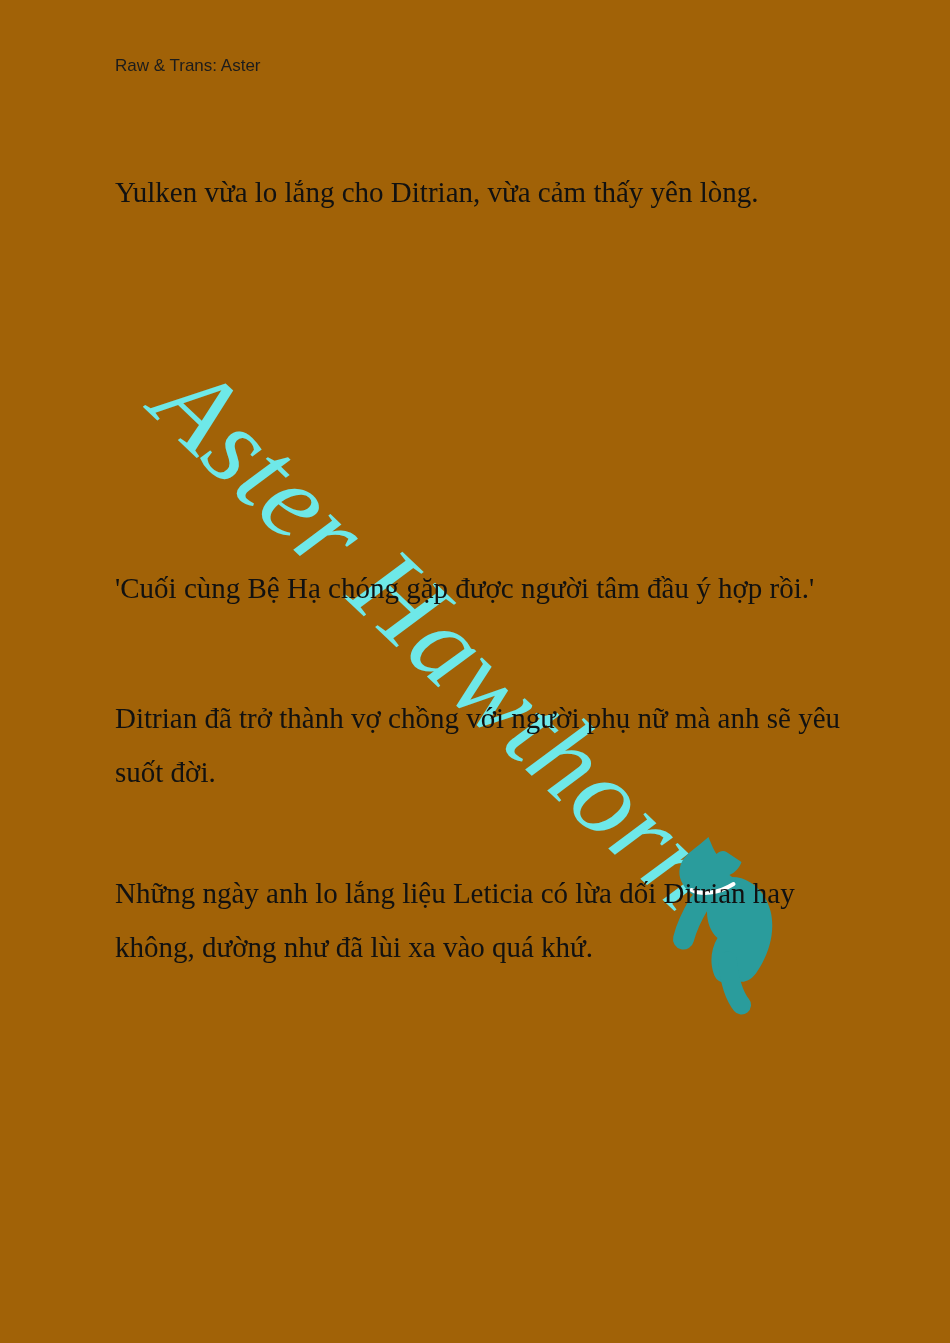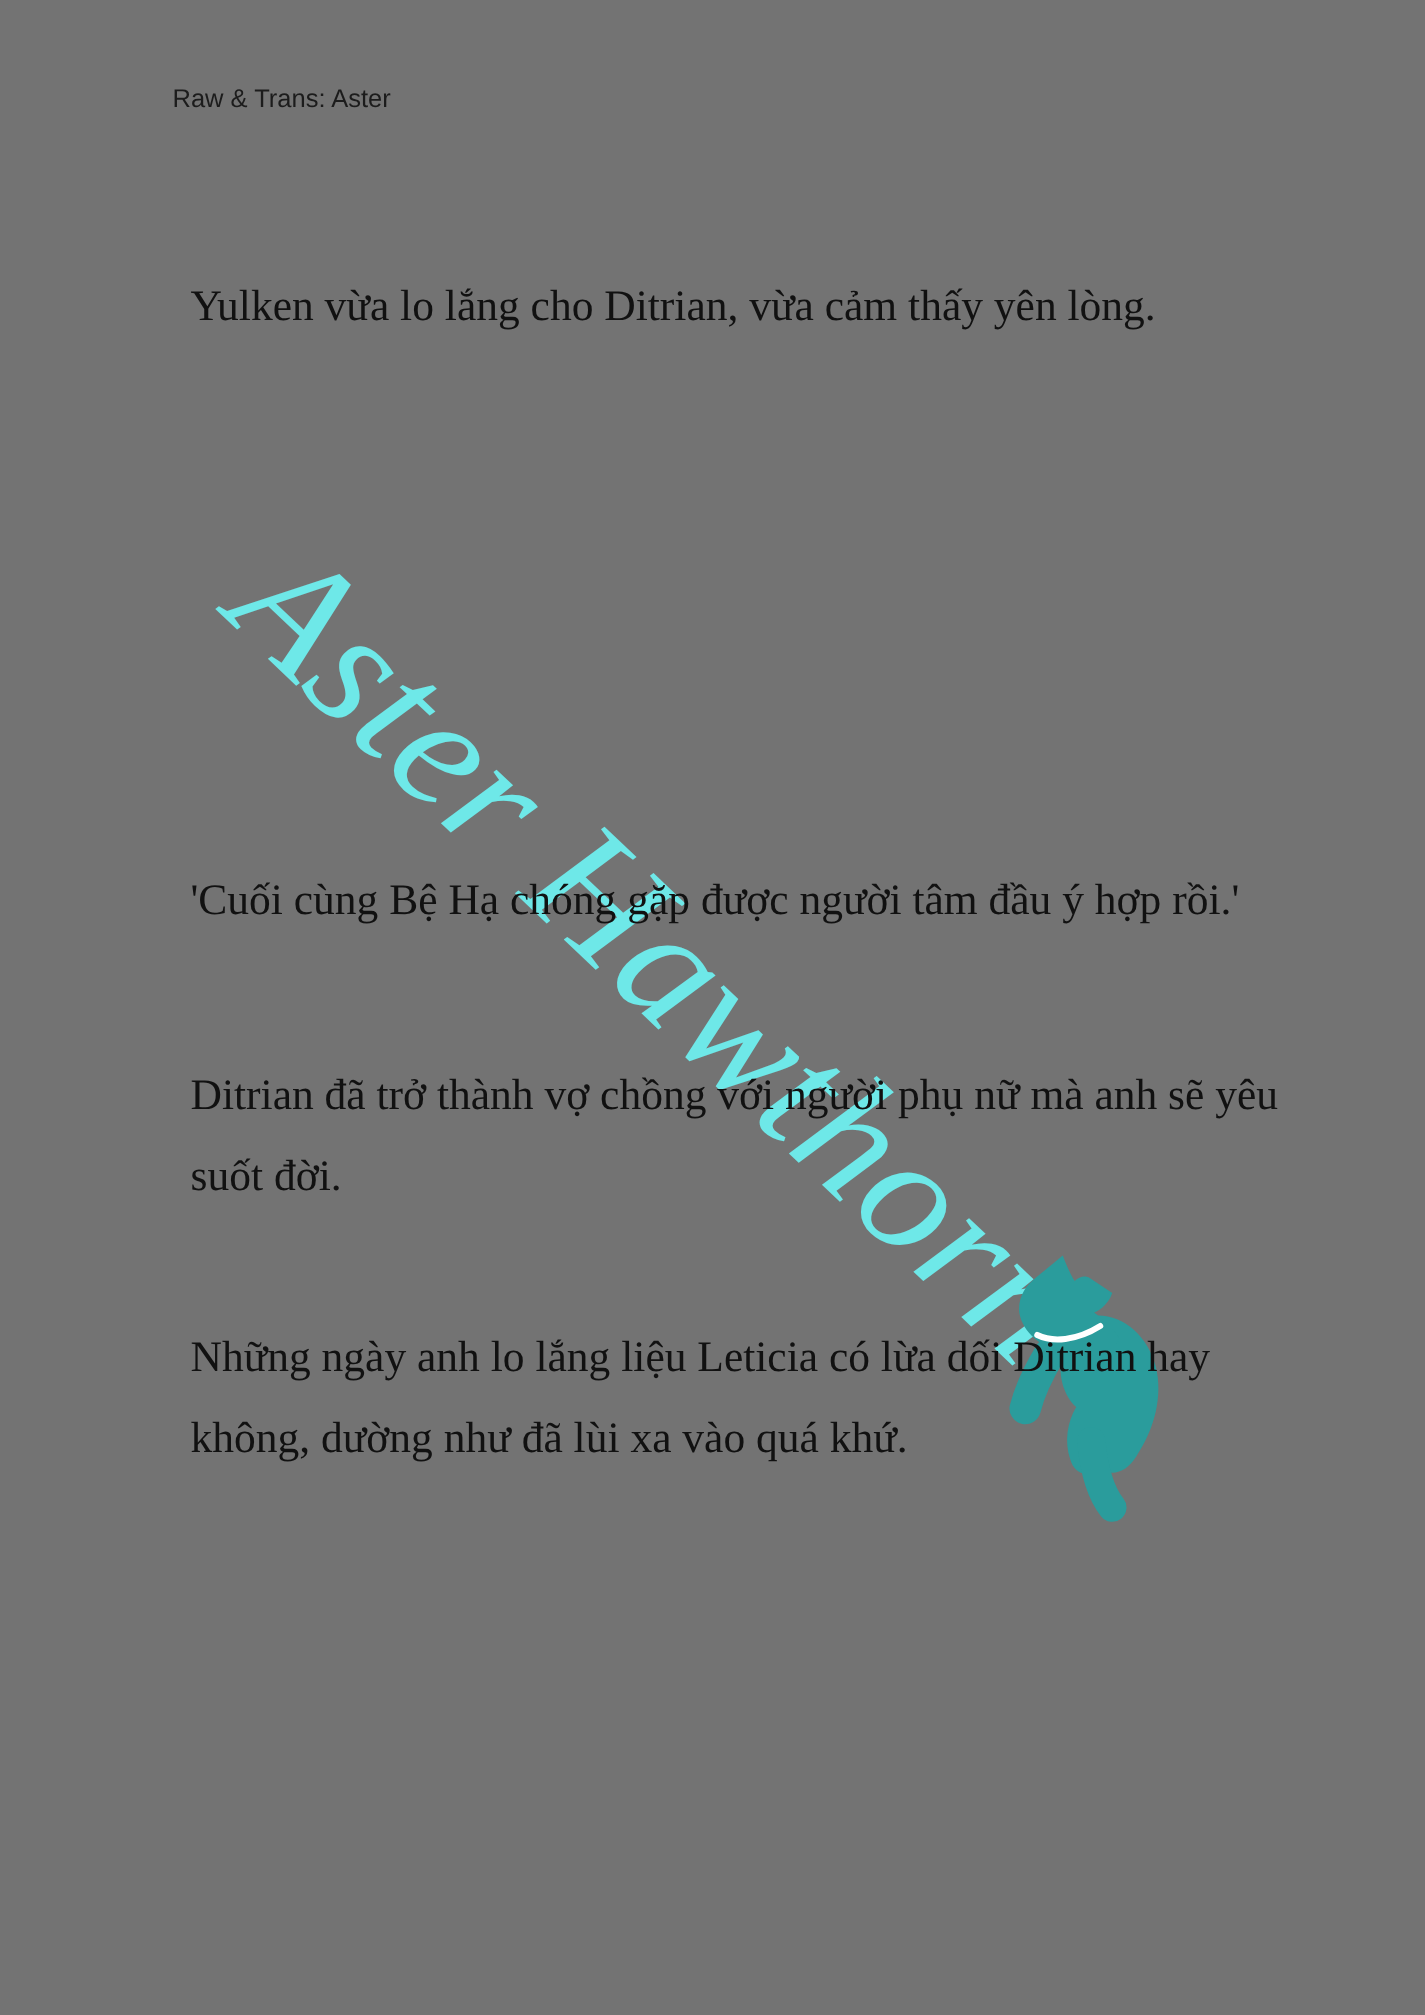--- a/index.html
+++ b/index.html
@@ -1,19 +1,19 @@
 <!DOCTYPE html>
 <html><head>
 <meta charset="utf-8">
 <style>
   html,body{margin:0;padding:0;background:#ffffff;}
   .page{
     position:relative;
     width:950px;height:1343px;
-    background:#737373;
+    background:#a16207;
     overflow:hidden;
     font-family:"Liberation Serif", serif;
     color:#111111;
   }
   .credit{
     position:absolute;
     left:115px;top:56px;
     font-family:"Liberation Sans", sans-serif;
     font-size:17px;
     color:#1c1c1c;
@@ -37,21 +37,21 @@
   .cat{
     position:absolute;
     left:668px;top:833px;
     width:108px;height:186px;
     z-index:2;
   }
   .para{
     position:absolute;
     left:115px;
     width:737px;
-    margin:12px;
+    margin:0;
     font-size:29px;
     line-height:54px;
     z-index:3;
   }
   .p0{top:165px}
   .p1{top:297px}
   .p2{top:429px}
   .p3{top:561px}
   .p4{top:691px}
   .p5{top:866px}

